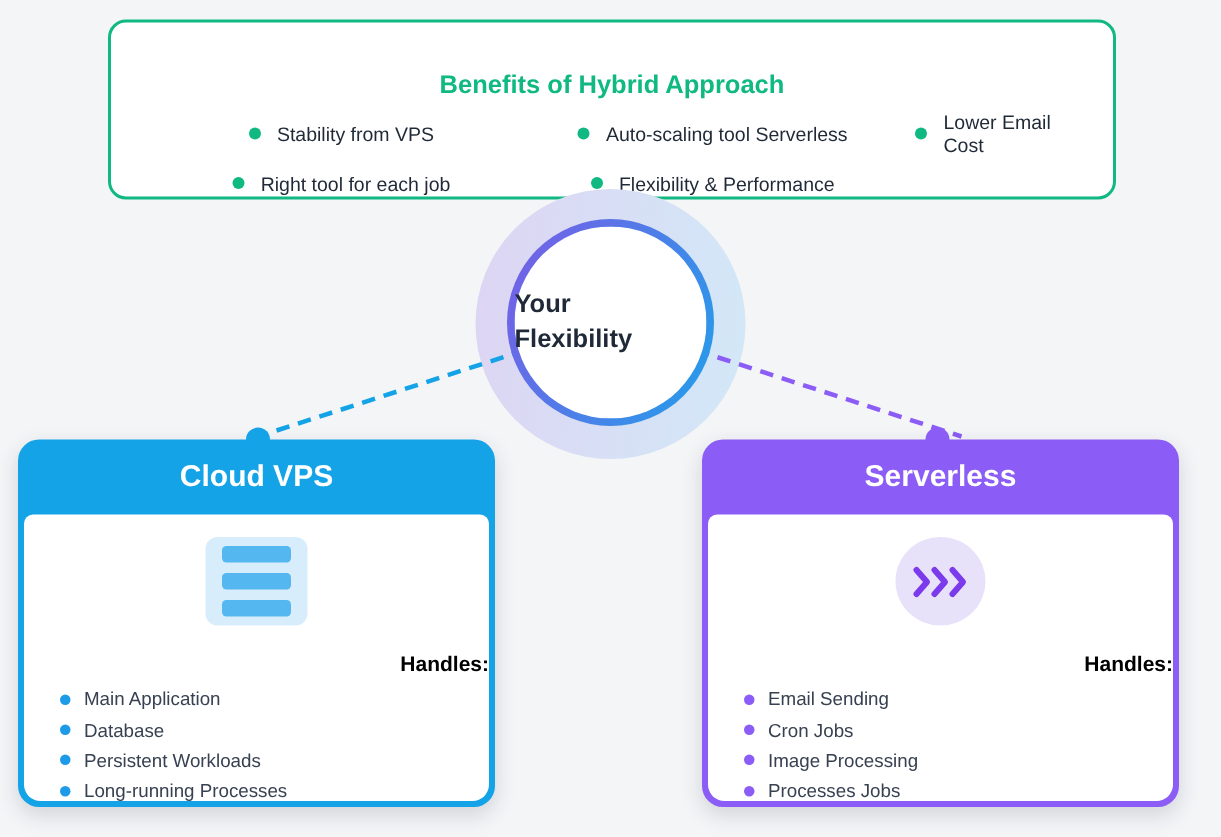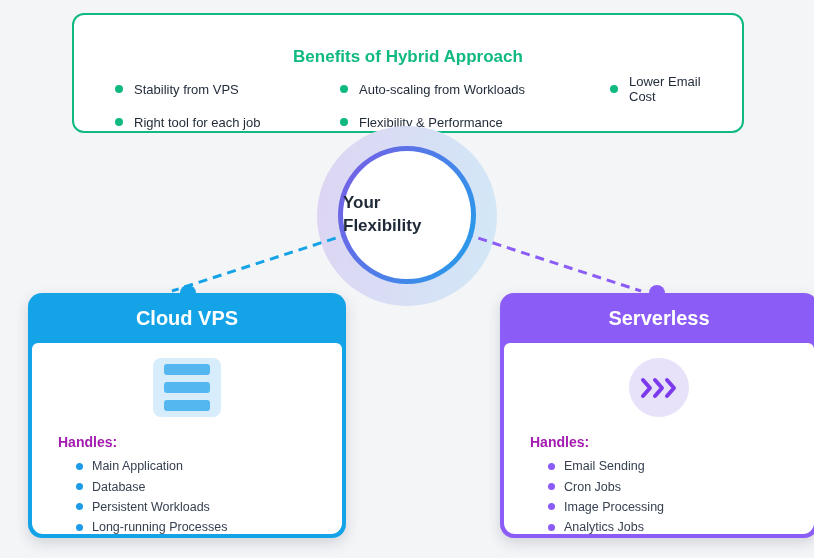--- a/index.html
+++ b/index.html
@@ -34,20 +34,21 @@
     row-gap: 15px;
     margin: 13px 18px 0 41px;
   }
   .benefit-item {
     display: flex;
     align-items: center;
     gap: 11px;
     font-size: 13px;
     color: #1F2937;
     height: 18px;
+    justify-content: center;
   }
   .benefit-dot {
     width: 8px; height: 8px;
     border-radius: 50%;
     background: #10B981;
     flex: 0 0 auto;
   }
 
   
   svg.connectors {
@@ -85,24 +86,23 @@
     line-height: 1.35;
   }
 
   
   .card {
     position: absolute;
     top: 293px;
     width: 318px; height: 245px;
     border-radius: 14px;
     box-shadow: 0 5px 14px rgba(30, 40, 60, 0.16);
-    margin-left: 16px;
   }
   .card.vps { left: 12px; background: #15A3E8; }
-  .card.serverless { left: 484px; background: #8B5CF6; }
+  .card.serverless { left: 468px; background: #8B5CF6; }
   .card-bump {
     position: absolute;
     top: -8px;
     width: 16px; height: 16px;
     border-radius: 50%;
   }
   .card.vps .card-bump { left: 152px; background: #15A3E8; }
   .card.serverless .card-bump { left: 149px; background: #8B5CF6; }
   .card-title {
     height: 50px;
@@ -143,27 +143,28 @@
     border-radius: 50%;
     display: flex;
     align-items: center;
     justify-content: center;
   }
 
   .handles-label {
     margin: 17px 0 0 26px;
     font-size: 14px;
     font-weight: bold;
-    color: #a21caf;
+    color: #000000;
     line-height: 16px;
+    text-align: right;
   }
   .handles-list {
     list-style: none;
     margin-top: 6px;
-    padding-left: 44px;
+    padding-left: 24px;
   }
   .handles-list li {
     display: flex;
     align-items: center;
     gap: 9px;
     height: 20.4px;
     font-size: 12.5px;
     color: #374151;
   }
   .li-dot {
@@ -181,21 +182,21 @@
 
   <div class="benefits-box">
     <div class="benefits-title">Benefits of Hybrid Approach</div>
     <div class="benefits-grid">
       <div class="benefit-item">
         <span class="benefit-dot"></span>
         <span>Stability from VPS</span>
       </div>
       <div class="benefit-item">
         <span class="benefit-dot"></span>
-        <span>Auto-scaling from Workloads</span>
+        <span>Auto-scaling tool Serverless</span>
       </div>
       <div class="benefit-item">
         <span class="benefit-dot"></span>
         <span>Lower Email Cost</span>
       </div>
       <div class="benefit-item">
         <span class="benefit-dot"></span>
         <span>Right tool for each job</span>
       </div>
       <div class="benefit-item">
@@ -268,19 +269,19 @@
         <li>
           <span class="li-dot"></span>
           <span>Cron Jobs</span>
         </li>
         <li>
           <span class="li-dot"></span>
           <span>Image Processing</span>
         </li>
         <li>
           <span class="li-dot"></span>
-          <span>Analytics Jobs</span>
+          <span>Processes Jobs</span>
         </li>
       </ul>
     </div>
   </div>
 
 </div>
 
 </body></html>

